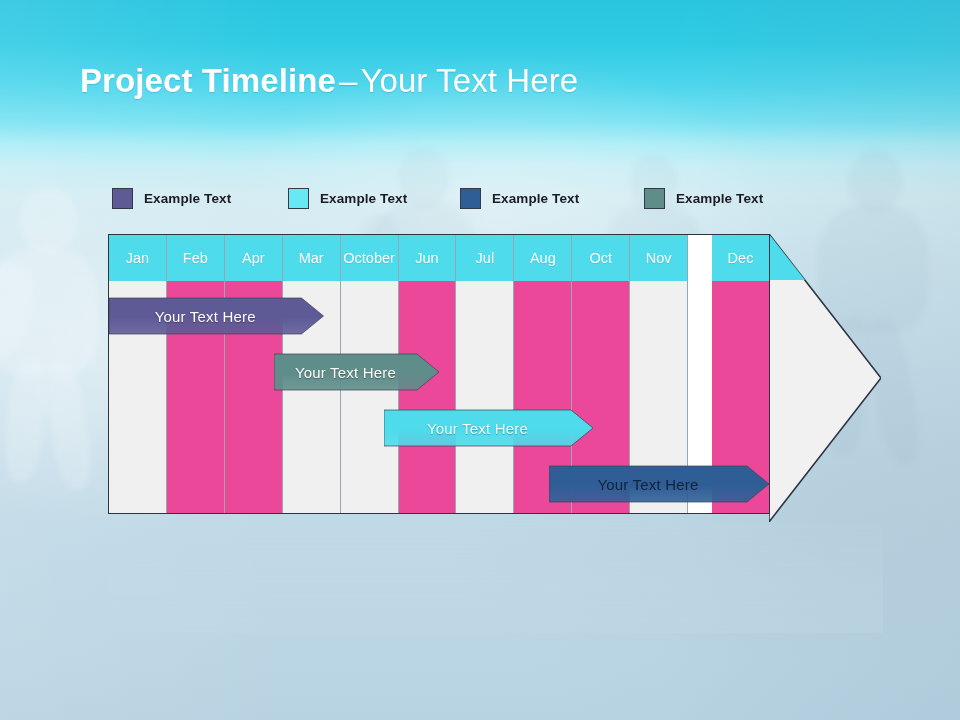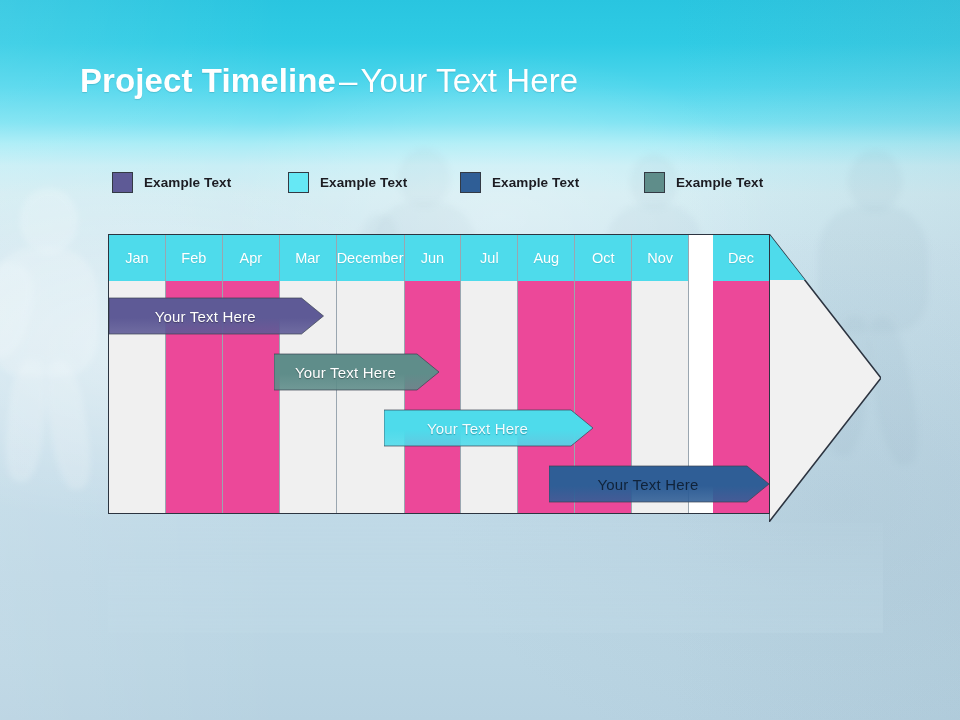--- a/index.html
+++ b/index.html
@@ -79,21 +79,21 @@
     text-shadow: 0 1px 1px rgba(0,70,90,.18);
   }
   .slide-title .strong { font-weight: bold; }
   .slide-title .light  { font-weight: normal; }
   .slide-title .dash   { font-weight: normal; padding: 0 3px; }
 
   
   .legend {
     position: absolute;
     left: 112px;
-    top: 168px;
+    top: 184px;
     width: 700px;
     height: 28px;
   }
   .legend-item {
     position: absolute;
     top: 0;
     display: flex;
     align-items: center;
     height: 28px;
     white-space: nowrap;
@@ -281,21 +281,21 @@
         </div>
         <div class="col">
           <div class="col-head">Apr</div>
           <div class="col-body"></div>
         </div>
         <div class="col shade">
           <div class="col-head">Mar</div>
           <div class="col-body"></div>
         </div>
         <div class="col shade">
-          <div class="col-head">December</div>
+          <div class="col-head">October</div>
           <div class="col-body"></div>
         </div>
         <div class="col">
           <div class="col-head">Jun</div>
           <div class="col-body"></div>
         </div>
         <div class="col shade">
           <div class="col-head">Jul</div>
           <div class="col-body"></div>
         </div>

